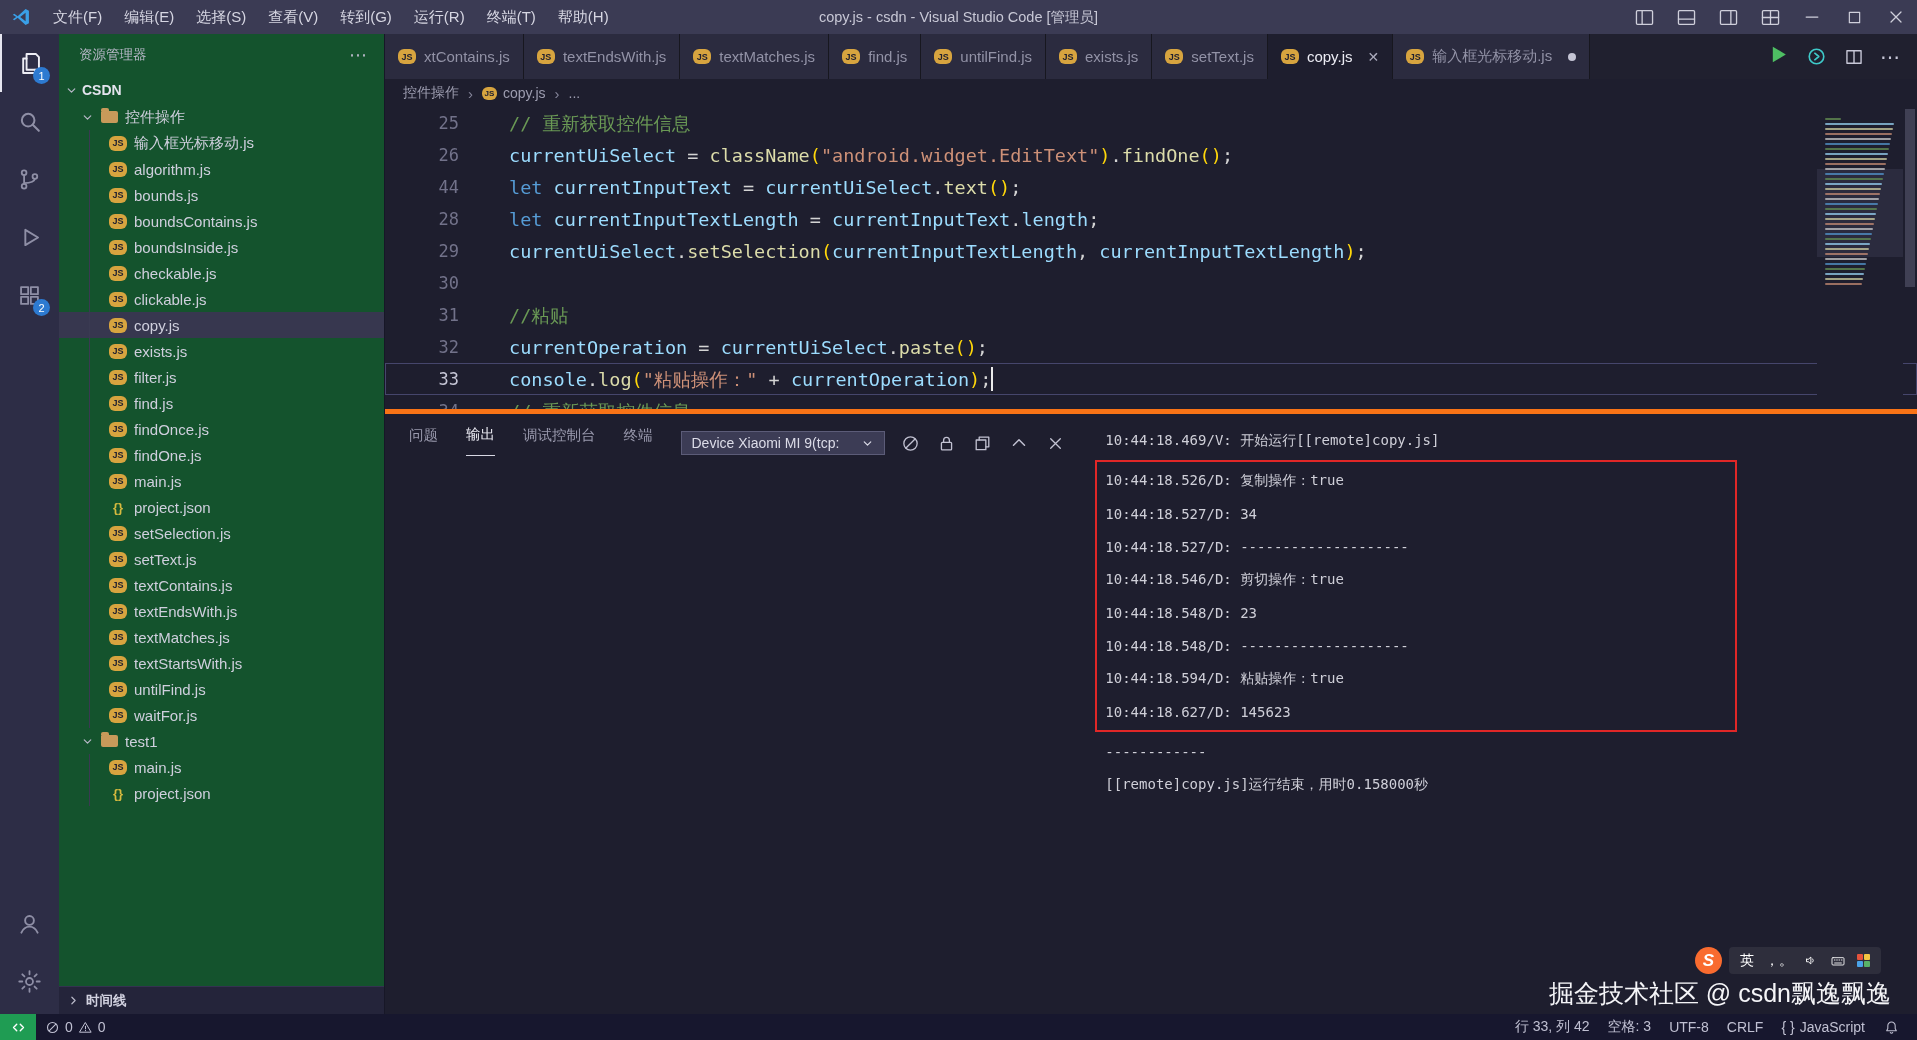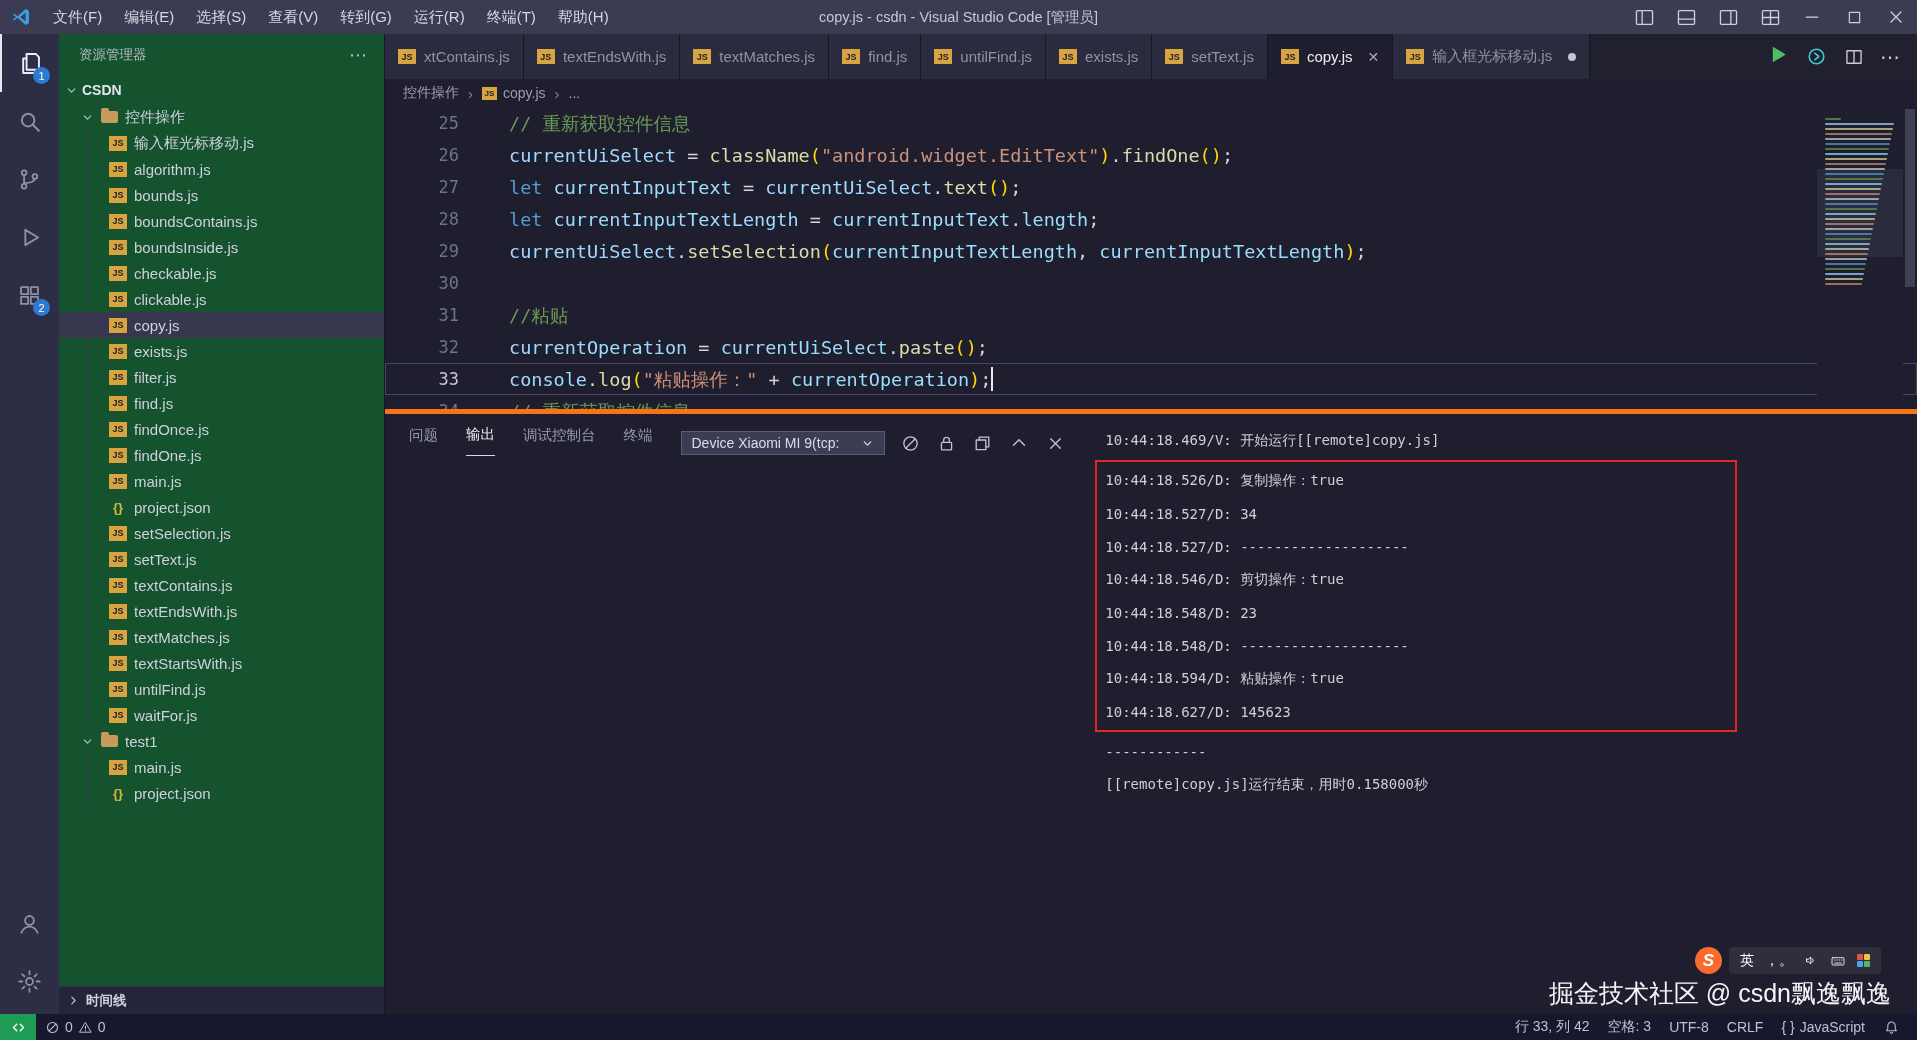--- a/index.html
+++ b/index.html
@@ -37,21 +37,21 @@
   .sb-more { font-size:18px; color:#b8b8c8; letter-spacing:1px; }
   .section-row { height:28px; display:flex; align-items:center; gap:4px; padding-left:6px;
     font-weight:bold; font-size:14px; color:#e4e4ee; }
   .tree { }
   .row { height:26px; display:flex; align-items:center; gap:7px; position:relative; color:#cfcfdd; white-space:nowrap; }
   .row.sel { background:#37374f; }
   .row.lvl1 { padding-left:22px; }
   .row.lvl2 { padding-left:50px; }
   .row.guide::before { content:''; position:absolute; left:30px; top:0; bottom:0; border-left:1px solid #3a3a52; }
   .chev { display:flex; align-items:center; color:#b8b8c8; }
-  .fi-js { width:18px; height:15px; border-radius:0; background:#d7a43f; color:#202030;
+  .fi-js { width:18px; height:15px; border-radius:6px; background:#d7a43f; color:#202030;
     font-size:9px; font-weight:bold; display:inline-flex; align-items:center; justify-content:center; flex:none; }
   .fi-json { color:#d7ba3f; font-weight:bold; font-size:13px; width:18px; text-align:center; flex:none; }
   .folder-icon { width:17px; height:12px; background:#c89a5a; border-radius:1px 2px 2px 2px; position:relative; flex:none; }
   .folder-icon::before { content:''; position:absolute; top:-3px; left:0; width:8px; height:3px;
     background:#c89a5a; border-radius:2px 2px 0 0; }
   .sb-bottom { position:absolute; left:0; right:0; bottom:0; }
   .sb-sec { height:28px; border-top:1px solid #333350; display:flex; align-items:center; gap:6px;
     padding-left:8px; font-weight:bold; font-size:13.5px; color:#d2d2e0; background:#24243a; }
 
   
@@ -459,21 +459,21 @@
           <div class="bc-sep">›</div>
           <div class="bc-item">
             <span class="lab">...</span>
           </div>
         </div>
 
       <div class="code-area">
         <div id="codeLines">
             <div class="code-line"><span class="ln">25</span><span class="ct"><span class="tk-cm">// 重新获取控件信息</span></span></div>
             <div class="code-line"><span class="ln">26</span><span class="ct"><span class="tk-v">currentUiSelect</span><span class="tk-p"> = </span><span class="tk-f">className</span><span class="tk-b">(</span><span class="tk-s">"android.widget.EditText"</span><span class="tk-b">)</span><span class="tk-p">.</span><span class="tk-f">findOne</span><span class="tk-b">()</span><span class="tk-p">;</span></span></div>
-            <div class="code-line"><span class="ln">27</span><span class="ct"><span class="tk-k">let </span><span class="tk-v">currentInputText</span><span class="tk-p"> = </span><span class="tk-v">currentUiSelect</span><span class="tk-p">.</span><span class="tk-f">text</span><span class="tk-b">()</span><span class="tk-p">;</span></span></div>
+            <div class="code-line"><span class="ln">44</span><span class="ct"><span class="tk-k">let </span><span class="tk-v">currentInputText</span><span class="tk-p"> = </span><span class="tk-v">currentUiSelect</span><span class="tk-p">.</span><span class="tk-f">text</span><span class="tk-b">()</span><span class="tk-p">;</span></span></div>
             <div class="code-line"><span class="ln">28</span><span class="ct"><span class="tk-k">let </span><span class="tk-v">currentInputTextLength</span><span class="tk-p"> = </span><span class="tk-v">currentInputText</span><span class="tk-p">.</span><span class="tk-v">length</span><span class="tk-p">;</span></span></div>
             <div class="code-line"><span class="ln">29</span><span class="ct"><span class="tk-v">currentUiSelect</span><span class="tk-p">.</span><span class="tk-f">setSelection</span><span class="tk-b">(</span><span class="tk-v">currentInputTextLength</span><span class="tk-p">, </span><span class="tk-v">currentInputTextLength</span><span class="tk-b">)</span><span class="tk-p">;</span></span></div>
             <div class="code-line"><span class="ln">30</span><span class="ct"></span></div>
             <div class="code-line"><span class="ln">31</span><span class="ct"><span class="tk-cm">//粘贴</span></span></div>
             <div class="code-line"><span class="ln">32</span><span class="ct"><span class="tk-v">currentOperation</span><span class="tk-p"> = </span><span class="tk-v">currentUiSelect</span><span class="tk-p">.</span><span class="tk-f">paste</span><span class="tk-b">()</span><span class="tk-p">;</span></span></div>
             <div class="code-line current"><span class="ln" style="color: rgb(198, 198, 214);">33</span><span class="ct"><span class="tk-v">console</span><span class="tk-p">.</span><span class="tk-f">log</span><span class="tk-b">(</span><span class="tk-s">"粘贴操作："</span><span class="tk-p"> + </span><span class="tk-v">currentOperation</span><span class="tk-b">)</span><span class="tk-p">;</span><span class="cursor"></span></span></div>
             <div class="code-line"><span class="ln">34</span><span class="ct"><span class="tk-cm">// 重新获取控件信息</span></span></div>
           </div>
         <div class="minimap" id="minimap">
           <div class="mm-view"></div>

